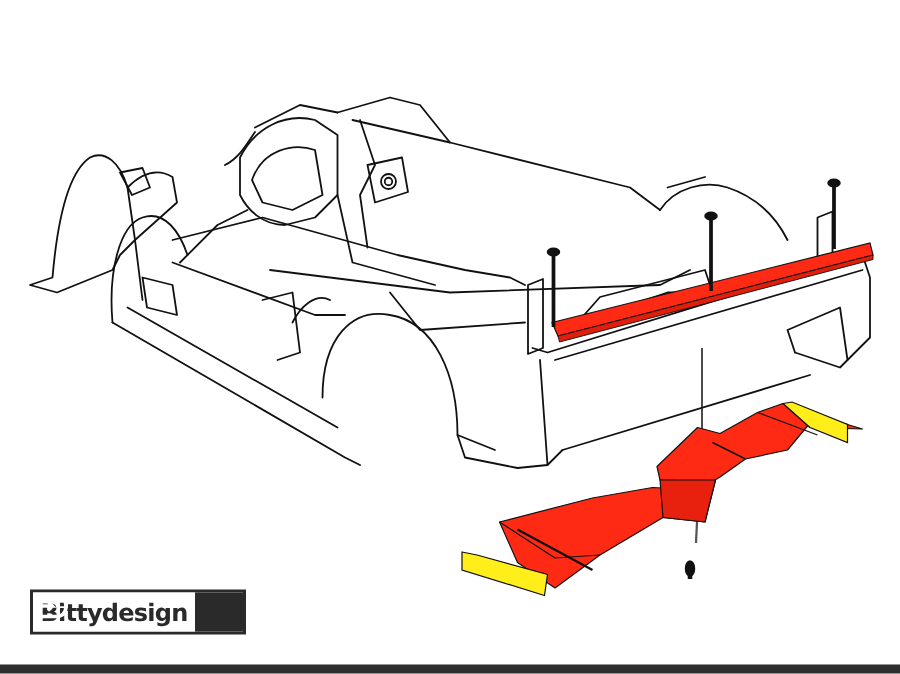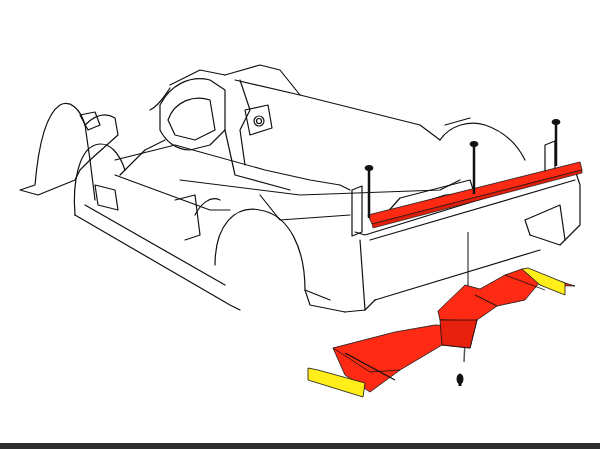--- a/index.html
+++ b/index.html
@@ -121,15 +121,24 @@
       <line x1="497" y1="306" x2="475" y2="295" stroke-width="1"></line>
       <line x1="505" y1="275" x2="545" y2="290"></line>
     </g>
 
     <g stroke="#111" stroke-width="0.8">
       <polygon points="308,368 318,370 365,383 363,397 308,380" fill="#ffee1a"></polygon>
       <polygon points="522,269 528,268 565,283 565,295 540,285" fill="#ffee1a"></polygon>
     </g>
   </svg>
 
+  <div class="logo">
+    <span class="logo-text">Bittydesign</span>
+    <span class="logo-mark">
+      <svg width="24" height="18" viewBox="0 0 24 18">
+        <path d="M3 2 L15 2 C20 2 22 5 22 9 C22 13 20 16 15 16 L3 16" fill="none" stroke="#fff" stroke-width="2.4"></path>
+        <path d="M3 9 L13 9 L10 6 M13 9 L10 12" fill="none" stroke="#fff" stroke-width="2.2"></path>
+      </svg>
+    </span>
+  </div>
 
   <div class="footer-bar"></div>
 </div>
 
 </body></html>

